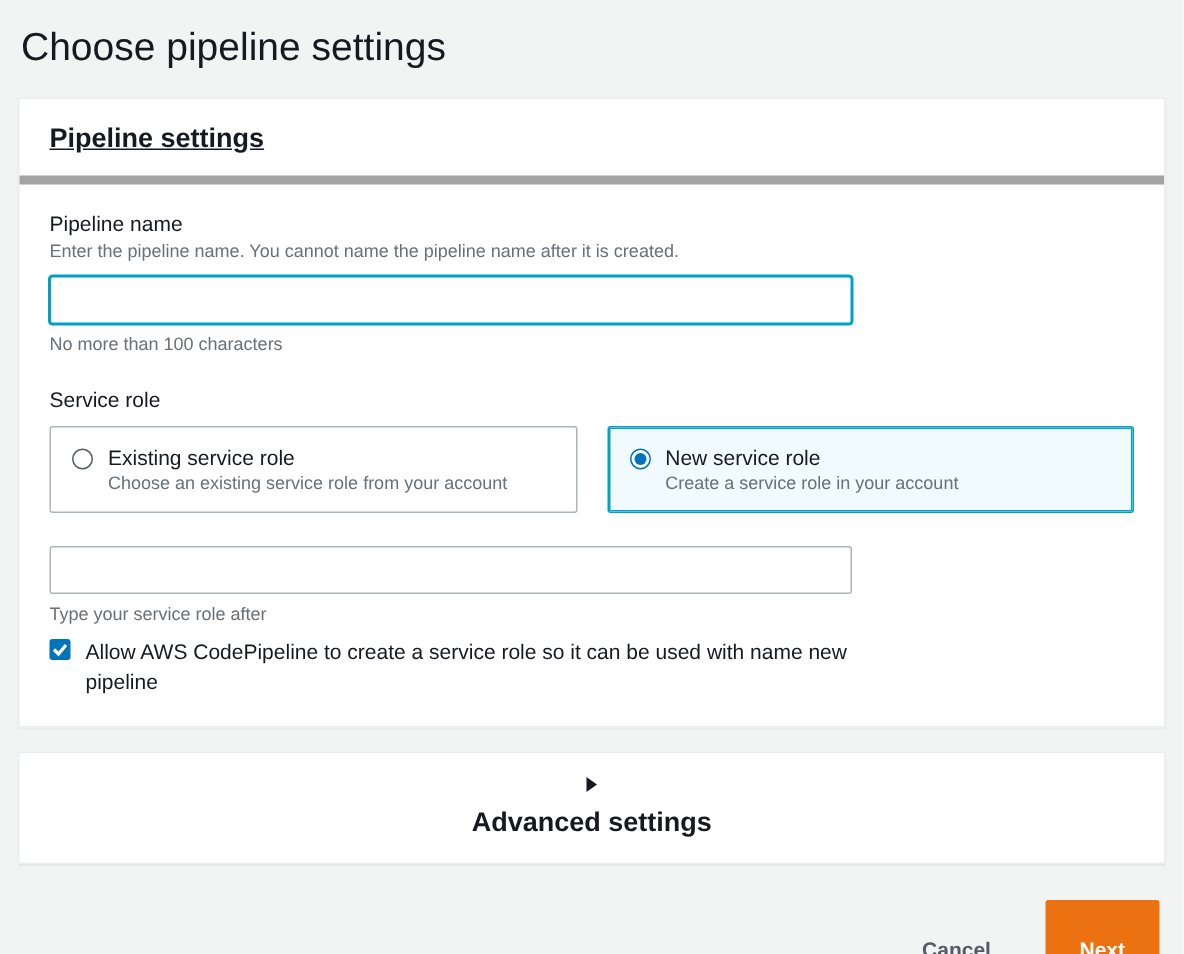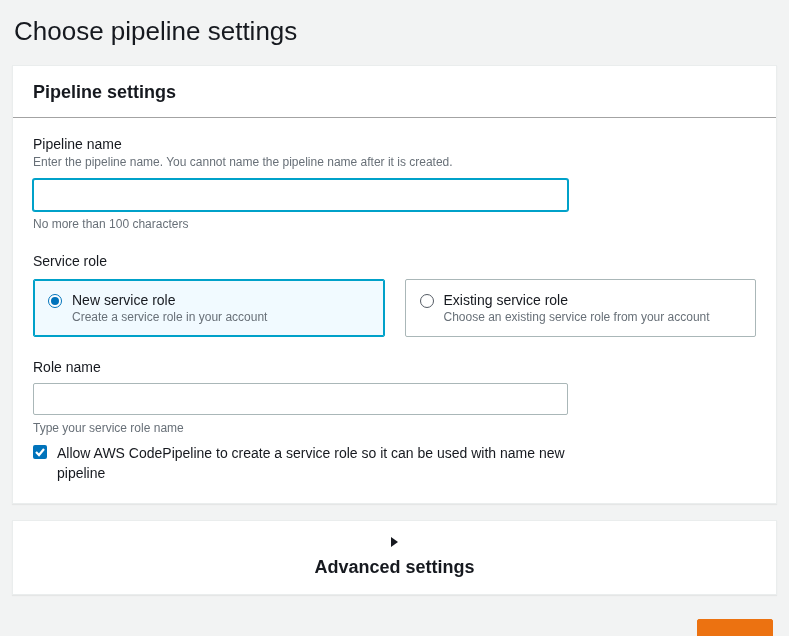--- a/index.html
+++ b/index.html
@@ -19,21 +19,22 @@
     margin: 0 0 18px 2px;
   }
   .panel {
     background: #fff;
     border: 1px solid #eaeded;
     box-shadow: 0 1px 1px rgba(0,0,0,.05);
     margin-bottom: 16px;
   }
   .panel-header {
     padding: 16px 20px 14px 20px;
-    border-bottom: 1px solid #a3a3a3;
+    border-bottom: 6px solid #a3a3a3;
+    text-decoration: underline;
   }
   .panel-header h2 {
     font-size: 18px;
     font-weight: 700;
     color: #16191f;
   }
   .panel-body {
     padding: 18px 20px 20px 20px;
   }
   .form-group { margin-bottom: 22px; }
@@ -217,43 +218,42 @@
       <span class="desc">Enter the pipeline name. You cannot name the pipeline name after it is created.</span>
       <div class="input-wrap">
         <input type="text" class="text-input focused" autofocus="" value="" style="">
       </div>
       <span class="helper-below">No more than 100 characters</span>
     </div>
 
     <div class="form-group">
       <span class="label">Service role</span>
       <div class="radio-row">
+        <div class="radio-tile">
+          <span class="radio-circle"></span>
+          <div>
+            <div class="radio-title">Existing service role</div>
+            <div class="radio-desc">Choose an existing service role from your account</div>
+          </div>
+        </div>
         <div class="radio-tile selected">
           <span class="radio-circle"></span>
           <div>
             <div class="radio-title">New service role</div>
             <div class="radio-desc">Create a service role in your account</div>
           </div>
         </div>
-        <div class="radio-tile">
-          <span class="radio-circle"></span>
-          <div>
-            <div class="radio-title">Existing service role</div>
-            <div class="radio-desc">Choose an existing service role from your account</div>
-          </div>
-        </div>
       </div>
     </div>
 
     <div class="form-group">
-      <span class="label">Role name</span>
       <div class="input-wrap">
         <input type="text" class="text-input" value="" style="">
       </div>
-      <span class="helper-below">Type your service role name</span>
+      <span class="helper-below">Type your service role after</span>
       <div class="checkbox-row">
         <span class="checkbox">
           <svg viewBox="0 0 12 12">
               <polyline points="2,6 5,9 10,3"></polyline>
             </svg>
         </span>
         <span class="checkbox-label">Allow AWS CodePipeline to create a service role so it can be used with name new pipeline</span>
       </div>
     </div>
 

